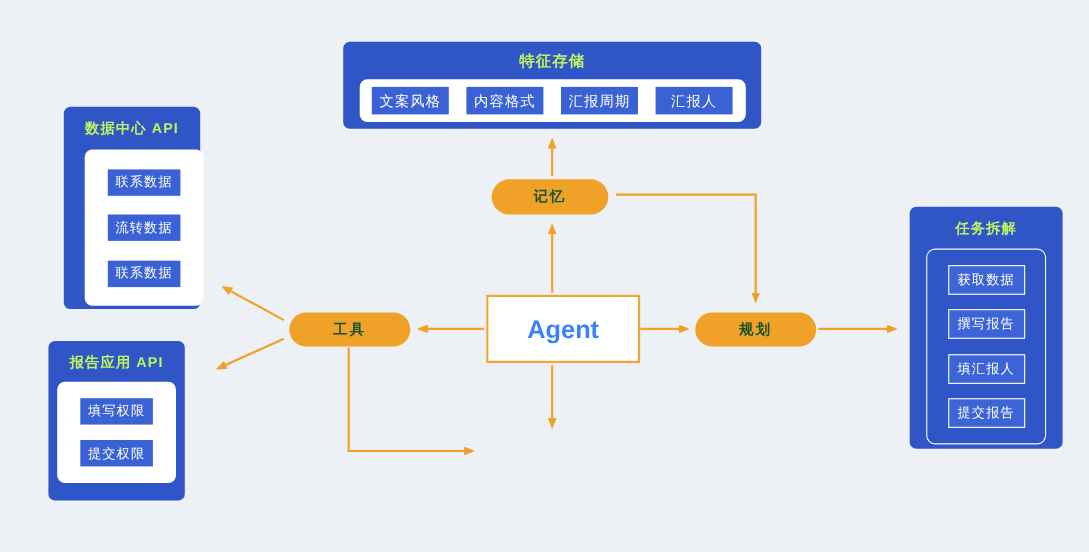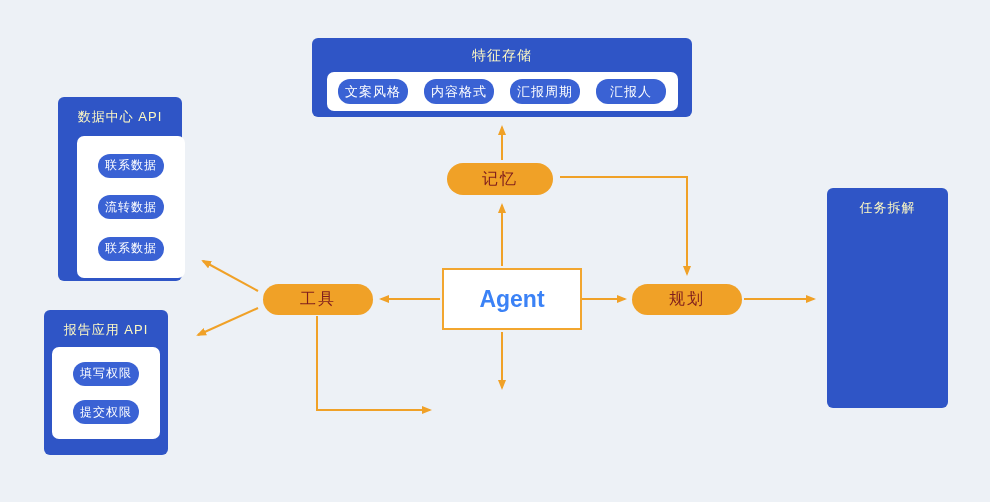--- a/index.html
+++ b/index.html
@@ -24,36 +24,36 @@
   
   .blue-box {
     position: absolute;
     background: #2f55c6;
     border-radius: 6px;
     display: flex;
     flex-direction: column;
     align-items: center;
   }
   .blue-box .box-title {
-    color: #fef9c3;
-    font-weight: normal;
+    color: #bef264;
+    font-weight: bold;
     letter-spacing: 1px;
     text-align: center;
   }
   .panel-white {
     background: #ffffff;
     border-radius: 7px;
     display: flex;
     align-items: center;
     justify-content: center;
   }
   .chip {
     background: #3a62d4;
     color: #ffffff;
-    border-radius: 12px;
+    border-radius: 0;
     display: flex;
     align-items: center;
     justify-content: center;
     white-space: nowrap;
     letter-spacing: 1px;
   }
   
   .feature-store { left: 312px; top: 38px; width: 380px; height: 79px; }
   .feature-store .box-title { font-size: 14px; margin-top: 9px; }
   .feature-store .panel-white {
@@ -69,21 +69,21 @@
     flex-direction: column; justify-content: space-evenly; margin-left: 22px;
   }
   .report-app { left: 44px; top: 310px; width: 124px; height: 145px; }
   .report-app .box-title { margin-top: 11px; }
   .report-app .panel-white {
     margin-top: 8px; width: 108px; height: 92px;
     flex-direction: column; justify-content: space-evenly;
   }
   .side-box .chip { width: 66px; height: 24px; font-size: 12px; }
   
-  .task-box { left: 827px; top: 188px; width: 121px; height: 220px; }
+  .task-box { left: 827px; top: 188px; width: 139px; height: 220px; }
   .task-box .box-title { font-size: 13px; margin-top: 11px; }
   .panel-outline {
     margin-top: 9px;
     width: 109px; height: 178px;
     border: 1.5px solid rgba(255,255,255,0.95);
     border-radius: 8px;
     display: flex;
     flex-direction: column;
     align-items: center;
     justify-content: space-evenly;
@@ -91,23 +91,23 @@
   .task-box .chip {
     width: 70px; height: 27px; font-size: 12px;
     background: #3c64d6;
     border: 1.5px solid #ffffff;
   }
   
   .pill {
     position: absolute;
     background: #f0a127;
     border-radius: 17px;
-    color: #7f1d1d;
-    font-weight: normal;
-    font-size: 16px;
+    color: #14532d;
+    font-weight: bold;
+    font-size: 13px;
     letter-spacing: 2px;
     display: flex;
     align-items: center;
     justify-content: center;
   }
   .pill-memory    { left: 447px; top: 163px; width: 106px; height: 32px; }
   .pill-tools     { left: 263px; top: 284px; width: 110px; height: 31px; }
   .pill-planning  { left: 632px; top: 284px; width: 110px; height: 31px; }
   .pill-execution { left: 447px; top: 395px; width: 106px; height: 32px; }
   .agent-box {
@@ -170,20 +170,26 @@
   <div class="blue-box side-box report-app">
     <div class="box-title">报告应用 API</div>
     <div class="panel-white">
       <div class="chip">填写权限</div>
       <div class="chip">提交权限</div>
     </div>
   </div>
 
   <div class="blue-box task-box">
     <div class="box-title">任务拆解</div>
+    <div class="panel-outline">
+      <div class="chip">获取数据</div>
+      <div class="chip">撰写报告</div>
+      <div class="chip">填汇报人</div>
+      <div class="chip">提交报告</div>
+    </div>
   </div>
 
   <div class="agent-box">Agent</div>
 
   <div class="pill pill-memory">记忆</div>
   <div class="pill pill-tools">工具</div>
   <div class="pill pill-planning">规划</div>
 
 </div>
 

